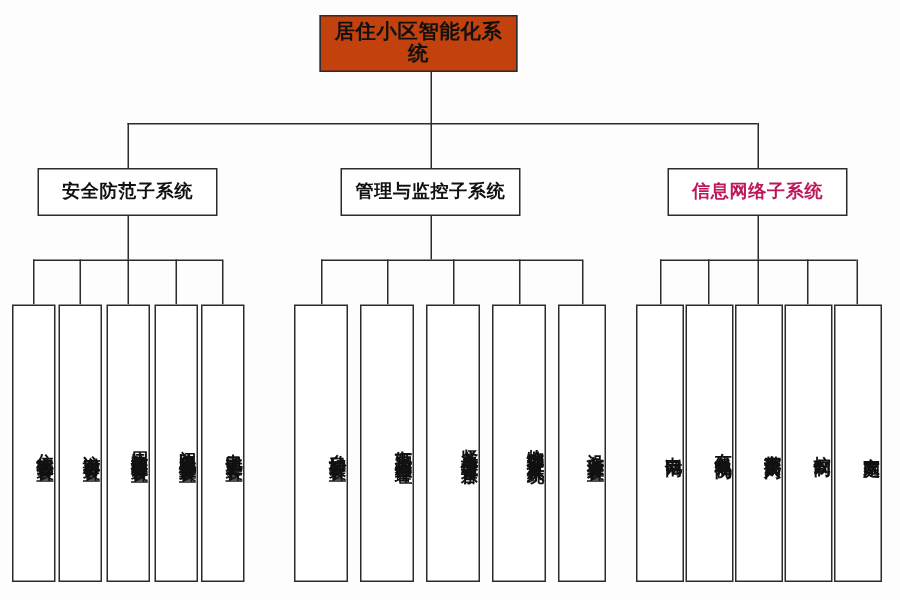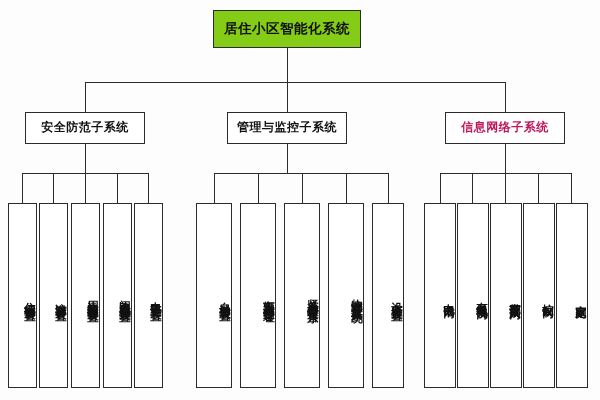--- a/index.html
+++ b/index.html
@@ -68,21 +68,21 @@
     position: absolute;
     height: 0;
     border-top: 1.6px solid #2b2b2b;
   }
 </style>
 </head>
 <body>
 
 <div id="diagram" style="background: rgb(253, 253, 253);">
 
-  <div class="node root" style="left: 213px; top: 10px; width: 148px; height: 38px; background: #84cc16; border-color: rgb(43, 43, 43); color: rgb(17, 17, 17);">居住小区智能化系统</div>
+  <div class="node root" style="left: 213px; top: 10px; width: 132px; height: 38px; background: #c2410c; border-color: rgb(43, 43, 43); color: rgb(17, 17, 17);">居住小区智能化系统</div>
 
   <div class="vline" style="left: 287px; top: 48px; height: 34px; border-left-color: rgb(43, 43, 43);"></div>
 
   <div class="hline" style="left: 85px; top: 82px; width: 420px; border-top-color: rgb(43, 43, 43);"></div>
 
   <div class="vline" style="left: 85px; top: 82px; height: 30px; border-left-color: rgb(43, 43, 43);"></div>
   <div class="vline" style="left: 287px; top: 82px; height: 30px; border-left-color: rgb(43, 43, 43);"></div>
   <div class="vline" style="left: 505px; top: 82px; height: 30px; border-left-color: rgb(43, 43, 43);"></div>
 
   <div class="node level2" style="left: 25px; top: 112px; width: 120px; height: 32px; background: rgb(255, 255, 255); border-color: rgb(43, 43, 43); color: rgb(17, 17, 17);">安全防范子系统</div>

